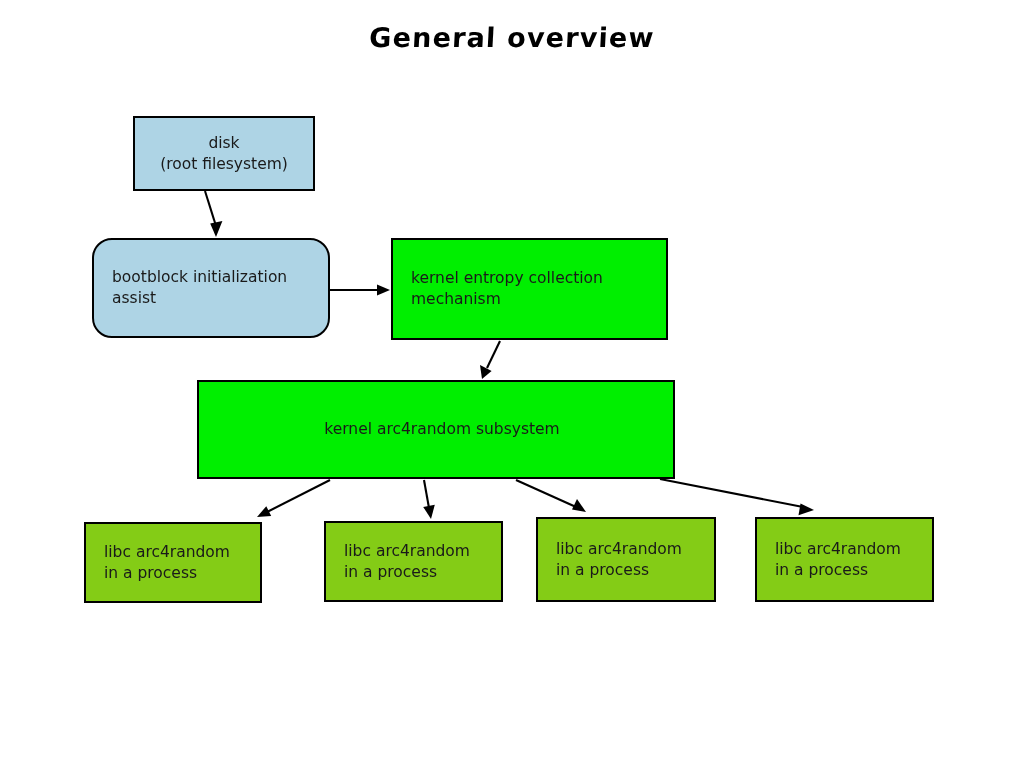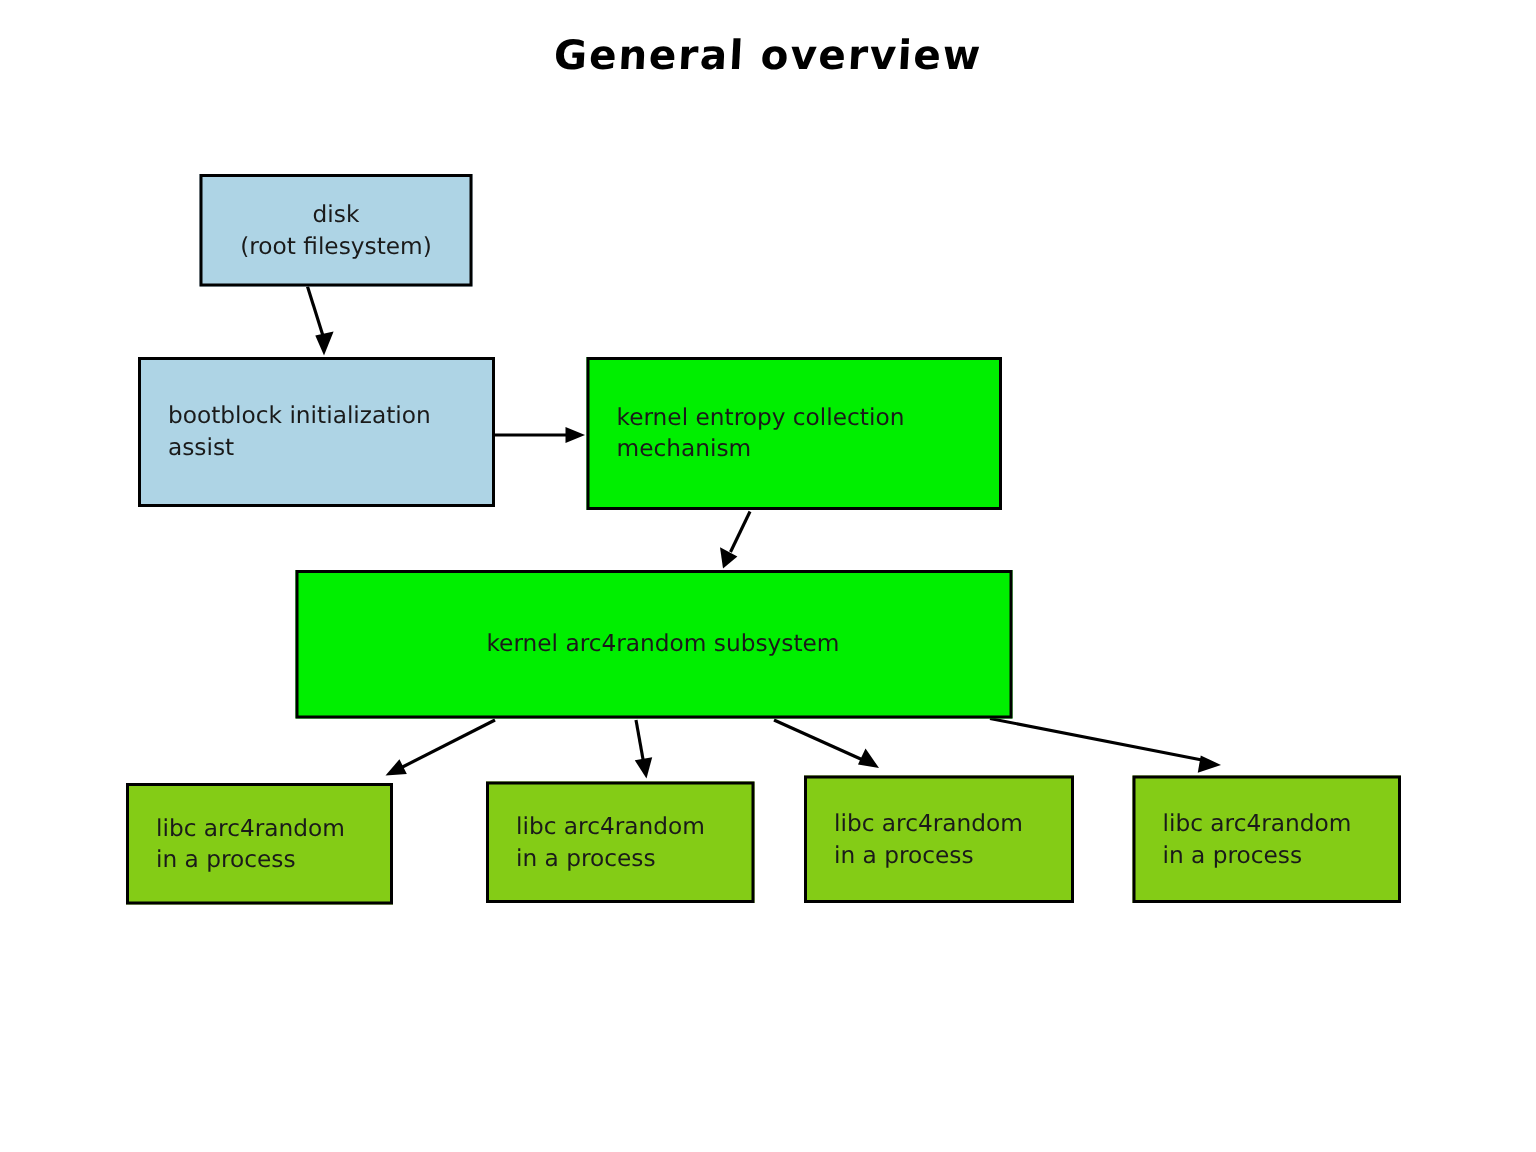--- a/index.html
+++ b/index.html
@@ -49,21 +49,21 @@
   }
   .node .lbl { display: block; }
   .fill-blue   { background: #aed4e5; }
   .fill-green  { background: #00ef00; padding-left: 12px; }
   .fill-orange { background: #84cc16; }
   .align-center { text-align: center; align-items: center; }
   .align-left   { text-align: left; align-items: flex-start; padding-left: 18px; }
 
   
   #node-disk        { left: 133px; top: 116px;  width: 182px; height: 75px; justify-content: center;  }
-  #node-bootblock   { left: 92px;  top: 238px;  width: 238px; height: 100px; }
+  #node-bootblock   { left: 92px;  top: 238px;  width: 238px; height: 100px; border-radius: 20px; }
   #node-entropy     { left: 391px; top: 238px;  width: 277px; height: 102px; }
   #node-subsystem   { left: 197px; top: 380px;  width: 478px; height: 99px;  }
   #node-libc-1      { left: 84px;  top: 522px;  width: 178px; height: 81px;  }
   #node-libc-2      { left: 324px; top: 521px;  width: 179px; height: 81px;  }
   #node-libc-3      { left: 536px; top: 517px;  width: 180px; height: 85px;  }
   #node-libc-4      { left: 755px; top: 517px;  width: 179px; height: 85px;  }
 
   #edges {
     position: absolute;
     left: 0; top: 0;

